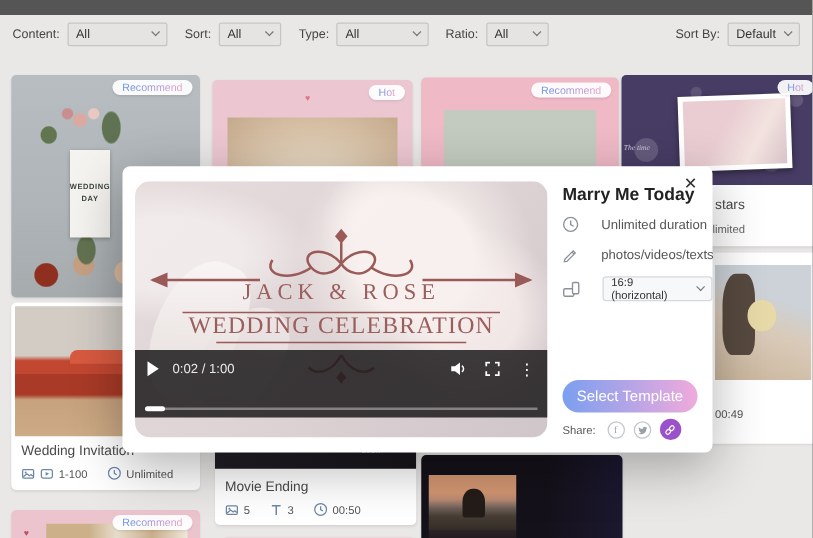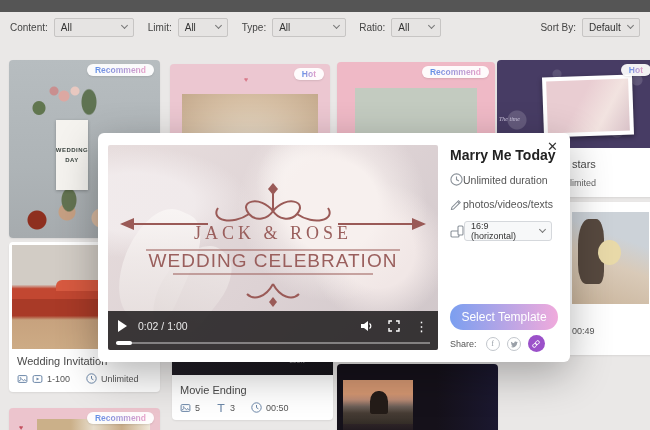--- a/index.html
+++ b/index.html
@@ -8,21 +8,21 @@
 
   
   .filterbar{position:absolute;top:0;left:0;right:0;height:30px;display:flex;align-items:center;padding:0 10px}
   .flabel{font-size:10px;color:#444;margin-right:6px;white-space:nowrap}
   .dd{height:19px;border:1px solid #c7c5c4;background:#e6e4e3;border-radius:2px;display:flex;align-items:center;justify-content:space-between;padding:0 6px;font-size:10px;color:#333;cursor:pointer}
   .chev{width:5px;height:5px;border-right:1.2px solid #777;border-bottom:1.2px solid #777;transform:rotate(45deg);margin-left:6px;margin-top:-3px;flex:none}
 
   
   .card{position:absolute;border-radius:4px;overflow:hidden;box-shadow:0 1px 2px rgba(0,0,0,.08);cursor:pointer}
   .badge{position:absolute;top:4px;right:6px;background:rgba(255,255,255,.93);border-radius:9px;padding:1px 8px;font-size:8.5px;box-shadow:0 1px 2px rgba(0,0,0,.1)}
-  .badge span{background:linear-gradient(90deg,#5f8fe8,#e8a0c8);-webkit-background-clip:text;background-clip:text;-webkit-text-fill-color:transparent;font-weight:bold}
+  .badge span{background:linear-gradient(90deg,#5f8fe8,#e8a0c8);-webkit-background-clip:text;background-clip:text;-webkit-text-fill-color:transparent;font-weight:normal}
   .wcard{background:#fff}
   .ctitle{position:absolute;left:8px;font-size:11px;color:#4a4a4a}
   .cmeta{position:absolute;left:8px;display:flex;align-items:center;gap:4px;font-size:9px;color:#555}
   .cmeta svg{flex:none}
   .gap{width:8px}
 
   
   .c1{left:9px;top:48px;width:151px;height:178px;background:linear-gradient(180deg,#b7bdc0,#aeb4b7 60%,#a6abae)}
   .c1::before{content:"";position:absolute;inset:0;background:
     radial-gradient(circle at 55px 36px,#dca8a2 0 5px,transparent 6px),
@@ -105,64 +105,64 @@
   .c11{left:498px;top:356px;width:152px;height:74px;background:
     radial-gradient(circle at 24px 46px,rgba(240,222,230,.75) 0 9px,transparent 10px),
     radial-gradient(circle at 120px 56px,rgba(240,222,230,.6) 0 11px,transparent 12px),
     radial-gradient(circle at 84px 20px,rgba(240,222,230,.55) 0 7px,transparent 8px),
     #d9aebd}
   .c11text{position:absolute;left:0;right:0;top:28px;text-align:center;font-family:"Liberation Serif",serif;font-style:italic;font-weight:bold;font-size:9px;color:#b5475e}
   .c11::before{content:"";position:absolute;left:86px;top:2px;width:18px;height:26px;background:radial-gradient(circle at 50% 30%,#e8e2d4 0 3px,transparent 4px),radial-gradient(circle at 30% 70%,#ded6c6 0 3px,transparent 4px),radial-gradient(circle at 75% 55%,#e4dccc 0 2.5px,transparent 3.5px)}
 
   
   .modal{position:absolute;left:98px;top:121px;width:472px;height:229px;background:#fff;border-radius:6px;box-shadow:0 12px 42px rgba(0,0,0,.30)}
-  .player{position:absolute;left:10px;top:12px;width:330px;height:205px;border-radius:2px;overflow:hidden;cursor:pointer;background:
+  .player{position:absolute;left:10px;top:12px;width:330px;height:205px;border-radius:12px;overflow:hidden;cursor:pointer;background:
     radial-gradient(circle at 68% 30%,#f7f0ee 0 46px,rgba(247,240,238,.55) 62px,transparent 95px),
     radial-gradient(circle at 82% 52%,#f1e7e6 0 36px,transparent 70px),
     radial-gradient(circle at 60% 18%,rgba(250,246,244,.9) 0 22px,transparent 50px),
     radial-gradient(ellipse at 8% 28%,rgba(242,236,237,.9) 0 60px,transparent 115px),
     linear-gradient(135deg,#e7dddd,#ddd2d4 55%,#cfc6c9)}
   .heel{position:absolute;left:16px;bottom:26px;width:66px;height:118px;background:linear-gradient(160deg,#fbf8f7,#e6dedd);border-radius:55% 40% 30% 60%;transform:rotate(24deg);opacity:.85}
   .heel2{position:absolute;left:54px;bottom:10px;width:58px;height:100px;background:linear-gradient(160deg,#f4efee,#ddd4d3);border-radius:50% 45% 35% 55%;transform:rotate(38deg);opacity:.7}
   .orn{position:absolute;left:0;top:36px;width:330px;height:130px}
   .vt1{position:absolute;left:0;right:0;top:78px;text-align:center;font-family:"Liberation Serif",serif;font-size:18px;letter-spacing:4px;color:#9a5f5d}
-  .vt2{position:absolute;left:0;right:0;top:105px;text-align:center;font-family:Liberation Sans, sans-serif;font-size:19px;letter-spacing:1px;color:#9a5f5d}
-  .vbar{position:absolute;left:0;right:0;bottom:0;height:39px;background:rgba(28,26,27,.85)}
+  .vt2{position:absolute;left:0;right:0;top:105px;text-align:center;font-family:Liberation Serif, serif;font-size:19px;letter-spacing:1px;color:#9a5f5d}
+  .vbar{position:absolute;left:0;right:0;bottom:16px;height:54px;background:rgba(28,26,27,.85)}
   .vrow{position:absolute;left:0;right:0;top:2px;height:26px;display:flex;align-items:center;padding:0 10px}
   .vplay{width:0;height:0;border-left:9px solid #fff;border-top:6px solid transparent;border-bottom:6px solid transparent;cursor:pointer}
   .vtime{font-size:10.5px;color:#e9e9e9;margin-left:11px}
   .vright{margin-left:auto;display:flex;align-items:center;gap:15px}
   .kebab{color:#fff;font-size:13px;line-height:1;cursor:pointer}
   .vtrack{position:absolute;left:8px;right:8px;bottom:6px;height:2px;background:rgba(255,255,255,.38);cursor:pointer}
   .vplayed{position:absolute;left:0;top:-1px;width:16px;height:4px;background:#fff;border-radius:2px}
 
   .close{position:absolute;top:7px;right:12px;font-size:13px;color:#333;cursor:pointer;line-height:1}
   .mtitle{position:absolute;left:352px;top:14px;font-size:14px;font-weight:bold;color:#222}
-  .mrow{position:absolute;left:352px;display:flex;align-items:center;gap:0;font-size:10.5px;color:#555}
+  .mrow{position:absolute;left:352px;display:flex;align-items:center;gap:18px;font-size:10.5px;color:#555}
   .mrow svg{flex:none}
   .r1{top:40px}.r2{top:64px}.r3{top:88px}
   .ratio-dd{width:88px;height:20px;border:1px solid #d5d8dc;background:#f7f8f9;border-radius:3px;display:flex;align-items:center;justify-content:center;padding:0 6px;font-size:9px;color:#333;cursor:pointer}
   .selectbtn{position:absolute;left:352px;top:171px;width:108px;height:26px;border:none;border-radius:13px;background:linear-gradient(90deg,#7b9ff0,#f0aadc);color:#fff;font-size:12px;font-family:"Liberation Sans",sans-serif;cursor:pointer}
   .sharerow{position:absolute;left:352px;top:202px;display:flex;align-items:center;gap:7px}
   .sharelabel{font-size:9px;color:#555;margin-right:2px}
   .scirc{width:14px;height:14px;border:1px solid #c2c6cc;border-radius:50%;display:flex;align-items:center;justify-content:center;font-size:8px;color:#9aa0a8;font-family:"Liberation Serif",serif;cursor:pointer}
   .scirc.link{width:17px;height:17px;background:#9b51c9;border:none}
 </style>
 </head>
 <body>
 
 <div class="screen">
 
   <div class="filterbar">
     <span class="flabel">Content:</span>
     <div class="dd" style="width:80px">
       <span>All</span>
       <span class="chev"></span>
     </div>
-    <span class="flabel" style="margin-left:14px">Limit:</span>
+    <span class="flabel" style="margin-left:14px">Sort:</span>
     <div class="dd" style="width:50px">
       <span>All</span>
       <span class="chev"></span>
     </div>
     <span class="flabel" style="margin-left:14px">Type:</span>
     <div class="dd" style="width:74px">
       <span>All</span>
       <span class="chev"></span>
     </div>
     <span class="flabel" style="margin-left:13px">Ratio:</span>

